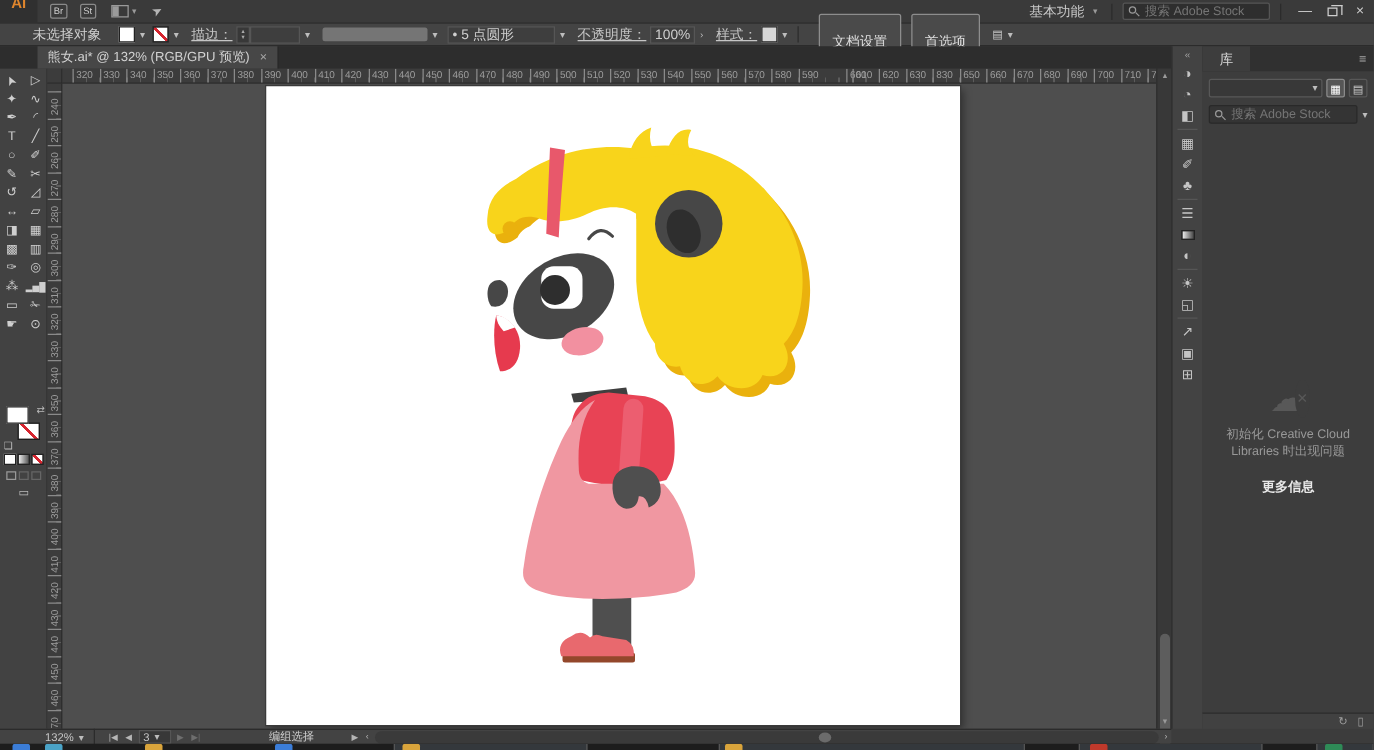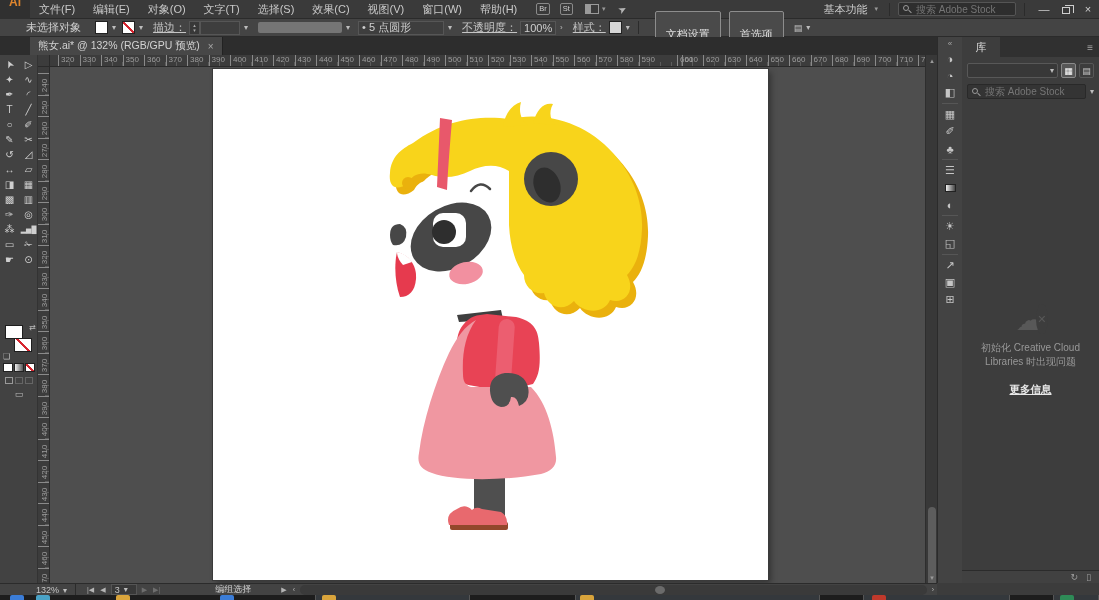--- a/index.html
+++ b/index.html
@@ -97,21 +97,21 @@
   #lib-controls{display:flex;align-items:center;gap:3px;padding:6px 5px 4px 5px}
   #lib-select{flex:1;height:15px;background:#383838;border:1px solid #585858;border-radius:2px;display:flex;align-items:center;justify-content:flex-end;padding-right:3px}
   .viewbtn{width:15px;height:15px;border:1px solid #585858;border-radius:2px;color:#c5c5c5;font-size:9px;text-align:center;line-height:14px}
   .viewbtn.active{background:#565656;border-color:#8a8a8a;color:#fff}
   #lib-search{margin:2px 5px;position:relative;display:flex;align-items:center}
   #lib-search input{width:100%;background:#343434;border:1px solid #292929;border-radius:2px;color:#7d7d7d;font-size:10px;height:15px;padding:0 14px 0 17px;font-family:inherit;outline:none}
   #lib-msg{position:absolute;left:8px;top:268px;width:121px;text-align:center}
   #cloud-ico{font-size:30px;color:#585858;line-height:30px;position:relative;display:inline-block}
   #cloud-x{position:absolute;right:-2px;bottom:1px;font-size:11px;color:#585858;background:#3d3d3d;border-radius:50%;padding:0 1px}
   #lib-msg .msg{margin-top:6px;font-size:10px;color:#989898;line-height:1.4}
-  #more-info{display:inline-block;margin-top:14px;font-size:10.5px;font-weight:bold;color:#e9e9e9;text-decoration:underline}
+  #more-info{display:inline-block;margin-top:14px;font-size:10.5px;font-weight:bold;color:#e9e9e9;}
   #panel-bottom{position:absolute;left:0;bottom:0;width:137px;height:13px;background:#414141;border-top:1px solid #2b2b2b;display:flex;justify-content:flex-end;align-items:center;gap:8px;padding-right:8px}
   .pb-ico{color:#9d9d9d;font-size:9px;line-height:12px}
 
   
   #statusbar{left:0;top:583px;width:937px;height:12px;background:#434343;border-top:1px solid #2b2b2b;display:flex;align-items:center;font-size:9px;color:#c5c5c5}
   #zoombox{display:flex;align-items:flex-end;margin-left:36px}
   .navgl{font-size:7px;margin:0 3px;color:#b5b5b5}
   .navgl.dim{color:#6e6e6e}
   #abnum{background:#383838;border:1px solid #555;height:11px;min-width:26px;display:flex;align-items:center;padding:0 3px;margin:0 2px}
   #status-text{margin-left:52px;color:#cfcfcf}
@@ -121,31 +121,20 @@
   
   #taskbar{left:0;top:595px;width:1099px;height:5px;background:#1d1d1d;overflow:hidden}
   .tb-btn{position:absolute;top:0;height:5px;background:#34383c;border-left:1px solid #555;border-right:1px solid #555}
   .tb-dot{position:absolute;top:0;width:14px;height:5px;border-radius:2px 2px 0 0}
 </style>
 </head>
 <body>
 
 <div id="menubar" class="abs">
   <div id="ai-logo">Ai</div>
-  <div id="menus" style="display:flex">
-      <span class="menu-item">文件(F)</span>
-      <span class="menu-item">编辑(E)</span>
-      <span class="menu-item">对象(O)</span>
-      <span class="menu-item">文字(T)</span>
-      <span class="menu-item">选择(S)</span>
-      <span class="menu-item">效果(C)</span>
-      <span class="menu-item">视图(V)</span>
-      <span class="menu-item">窗口(W)</span>
-      <span class="menu-item">帮助(H)</span>
-    </div>
   <span class="mb-iconbox">Br</span>
   <span class="mb-iconbox">St</span>
   <span class="layout-ico"></span>
   <span class="caret">▾</span>
   <span class="share-ico">➤</span>
   <div id="mb-right">
     <span id="workspace">基本功能</span>
     <span class="caret">▾</span>
     <span class="vdiv"></span>
     <span class="searchwrap">
@@ -273,21 +262,21 @@
     <span class="hlab" style="left: 481px;">540</span>
     <span class="hlab" style="left: 502.5px;">550</span>
     <span class="hlab" style="left: 524px;">560</span>
     <span class="hlab" style="left: 545.5px;">570</span>
     <span class="hlab" style="left: 567px;">580</span>
     <span class="hlab" style="left: 588.5px;">590</span>
     <span class="hlab" style="left: 627px;">600</span>
     <span class="hlab" style="left: 631.5px;">610</span>
     <span class="hlab" style="left: 653px;">620</span>
     <span class="hlab" style="left: 674.5px;">630</span>
-    <span class="hlab" style="left: 696px;">640</span>
+    <span class="hlab" style="left: 696px;">830</span>
     <span class="hlab" style="left: 717.5px;">650</span>
     <span class="hlab" style="left: 739px;">660</span>
     <span class="hlab" style="left: 760.5px;">670</span>
     <span class="hlab" style="left: 782px;">680</span>
     <span class="hlab" style="left: 803.5px;">690</span>
     <span class="hlab" style="left: 825px;">700</span>
     <span class="hlab" style="left: 846.5px;">710</span>
     <span class="hlab" style="left: 868px;">720</span>
   </div>
 <div id="vruler" class="abs">

